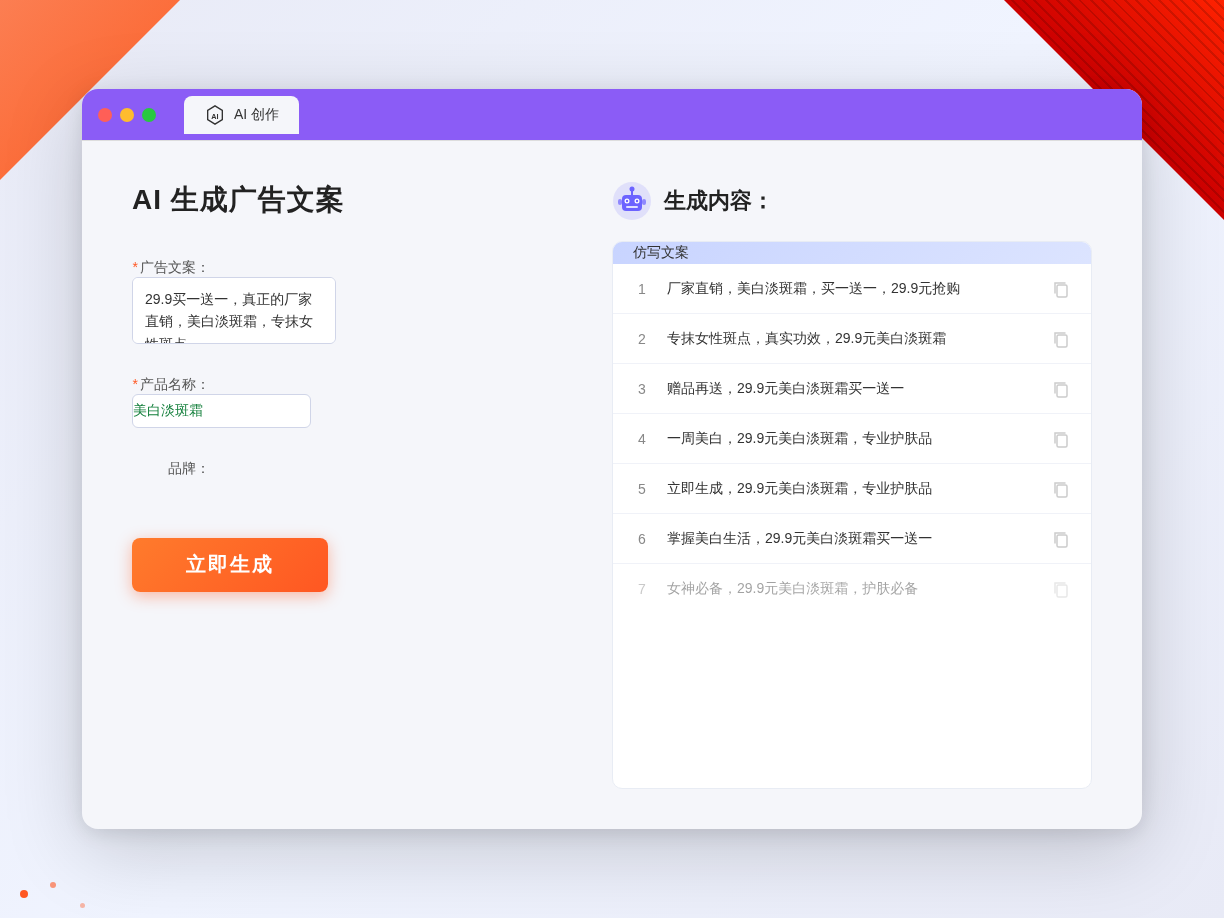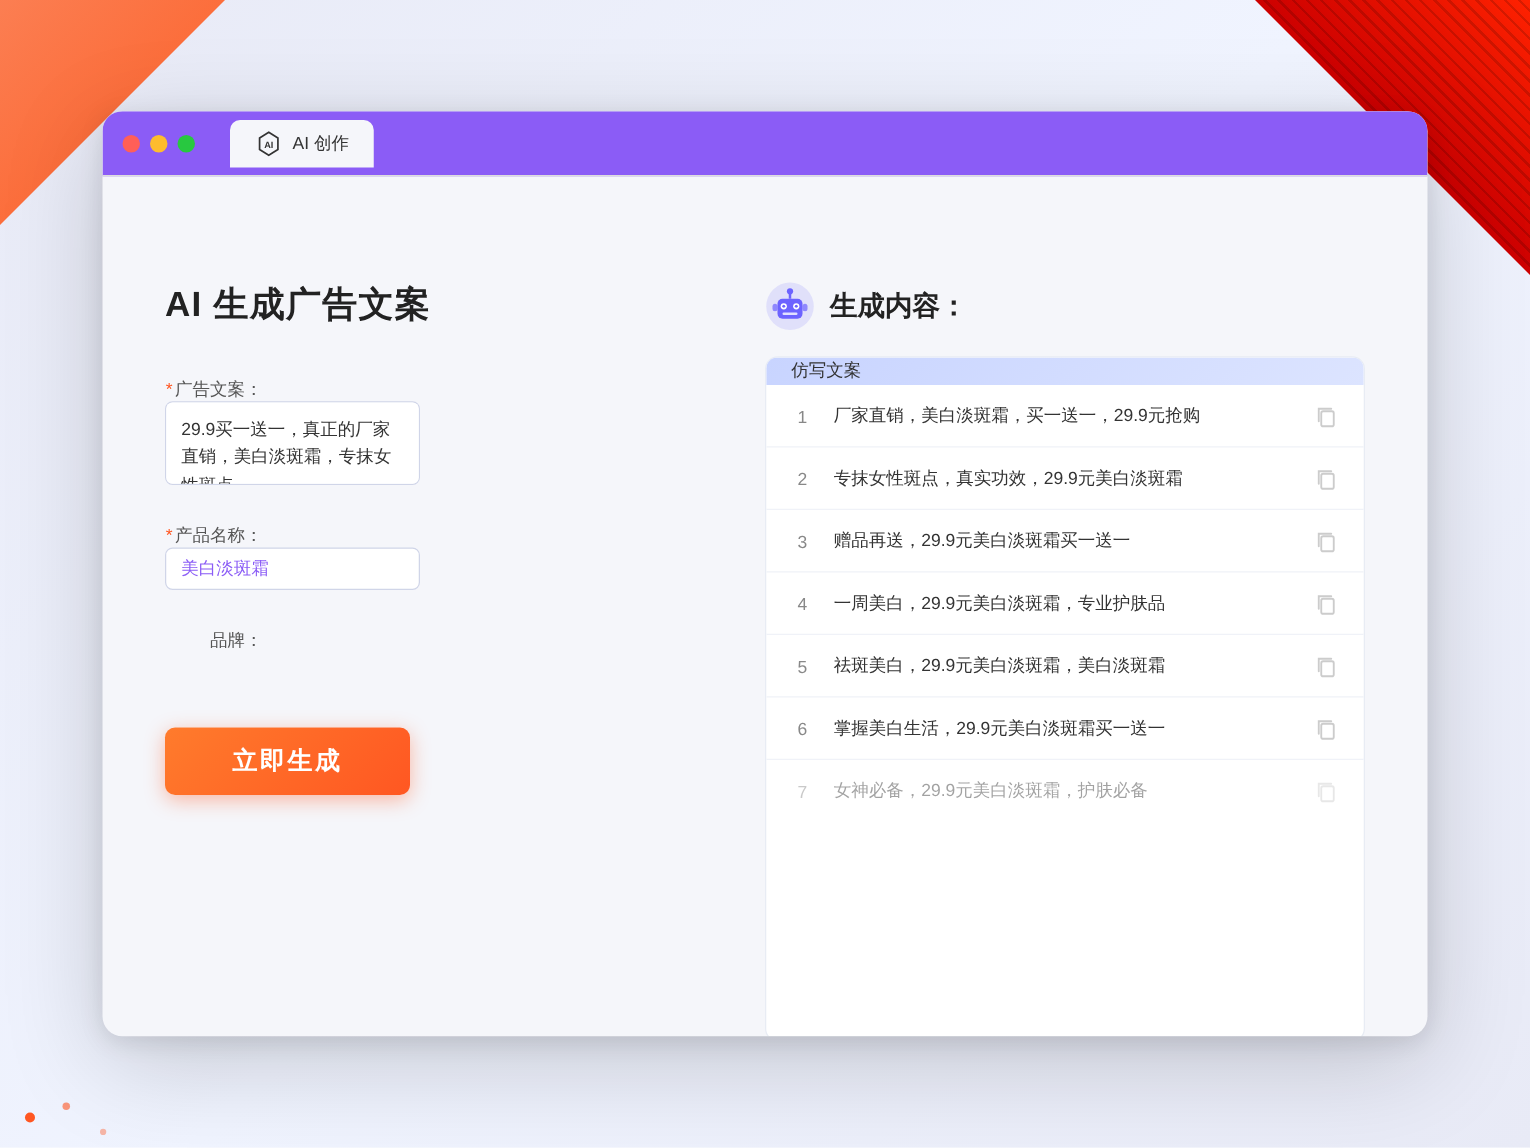--- a/index.html
+++ b/index.html
@@ -126,21 +126,20 @@
       color: #333;
       font-weight: 500;
     }
 
     
     .browser-content {
       display: flex;
       height: calc(100% - 52px);
       padding: 40px 50px;
       gap: 40px;
-      margin-top: 44px;
     }
 
     
     .left-panel {
       flex: 0 0 440px;
       display: flex;
       flex-direction: column;
     }
 
     .page-title {
@@ -170,26 +169,26 @@
 
     .required-star {
       color: #ff5722;
       margin-right: 2px;
     }
 
     .form-input {
       flex: 1;
       border: 1.5px solid #d0d5e8;
       border-radius: 6px;
-      padding: 8px 12px;
-      font-size: 14px;
-      color: #8b5cf6;
+      padding: 8px 0;
+      font-size: 14px;
+      color: #15803d;
       background: #fff;
       outline: none;
-      font-family: Liberation Serif, serif;
+      font-family: Liberation Mono, monospace;
     }
 
     .form-textarea {
       flex: 1;
       border: 1.5px solid #d0d5e8;
       border-radius: 6px;
       padding: 10px 12px;
       font-size: 14px;
       color: #333;
       background: #fff;
@@ -406,21 +405,21 @@
             <div class="result-row">
       <span class="row-num">4</span>
       <span class="row-text">一周美白，29.9元美白淡斑霜，专业护肤品</span>
       <svg class="copy-icon" viewBox="0 0 20 20" fill="none" xmlns="http://www.w3.org/2000/svg">
         <rect x="6" y="6" width="10" height="12" rx="1.5" stroke="#ccc" stroke-width="1.5"></rect>
         <path d="M4 14V4h10" stroke="#ccc" stroke-width="1.5" stroke-linecap="round"></path>
       </svg>
     </div>
             <div class="result-row">
       <span class="row-num">5</span>
-      <span class="row-text">祛斑美白，29.9元美白淡斑霜，美白淡斑霜</span>
+      <span class="row-text">立即生成，29.9元美白淡斑霜，专业护肤品</span>
       <svg class="copy-icon" viewBox="0 0 20 20" fill="none" xmlns="http://www.w3.org/2000/svg">
         <rect x="6" y="6" width="10" height="12" rx="1.5" stroke="#ccc" stroke-width="1.5"></rect>
         <path d="M4 14V4h10" stroke="#ccc" stroke-width="1.5" stroke-linecap="round"></path>
       </svg>
     </div>
             <div class="result-row">
       <span class="row-num">6</span>
       <span class="row-text">掌握美白生活，29.9元美白淡斑霜买一送一</span>
       <svg class="copy-icon" viewBox="0 0 20 20" fill="none" xmlns="http://www.w3.org/2000/svg">
         <rect x="6" y="6" width="10" height="12" rx="1.5" stroke="#ccc" stroke-width="1.5"></rect>

